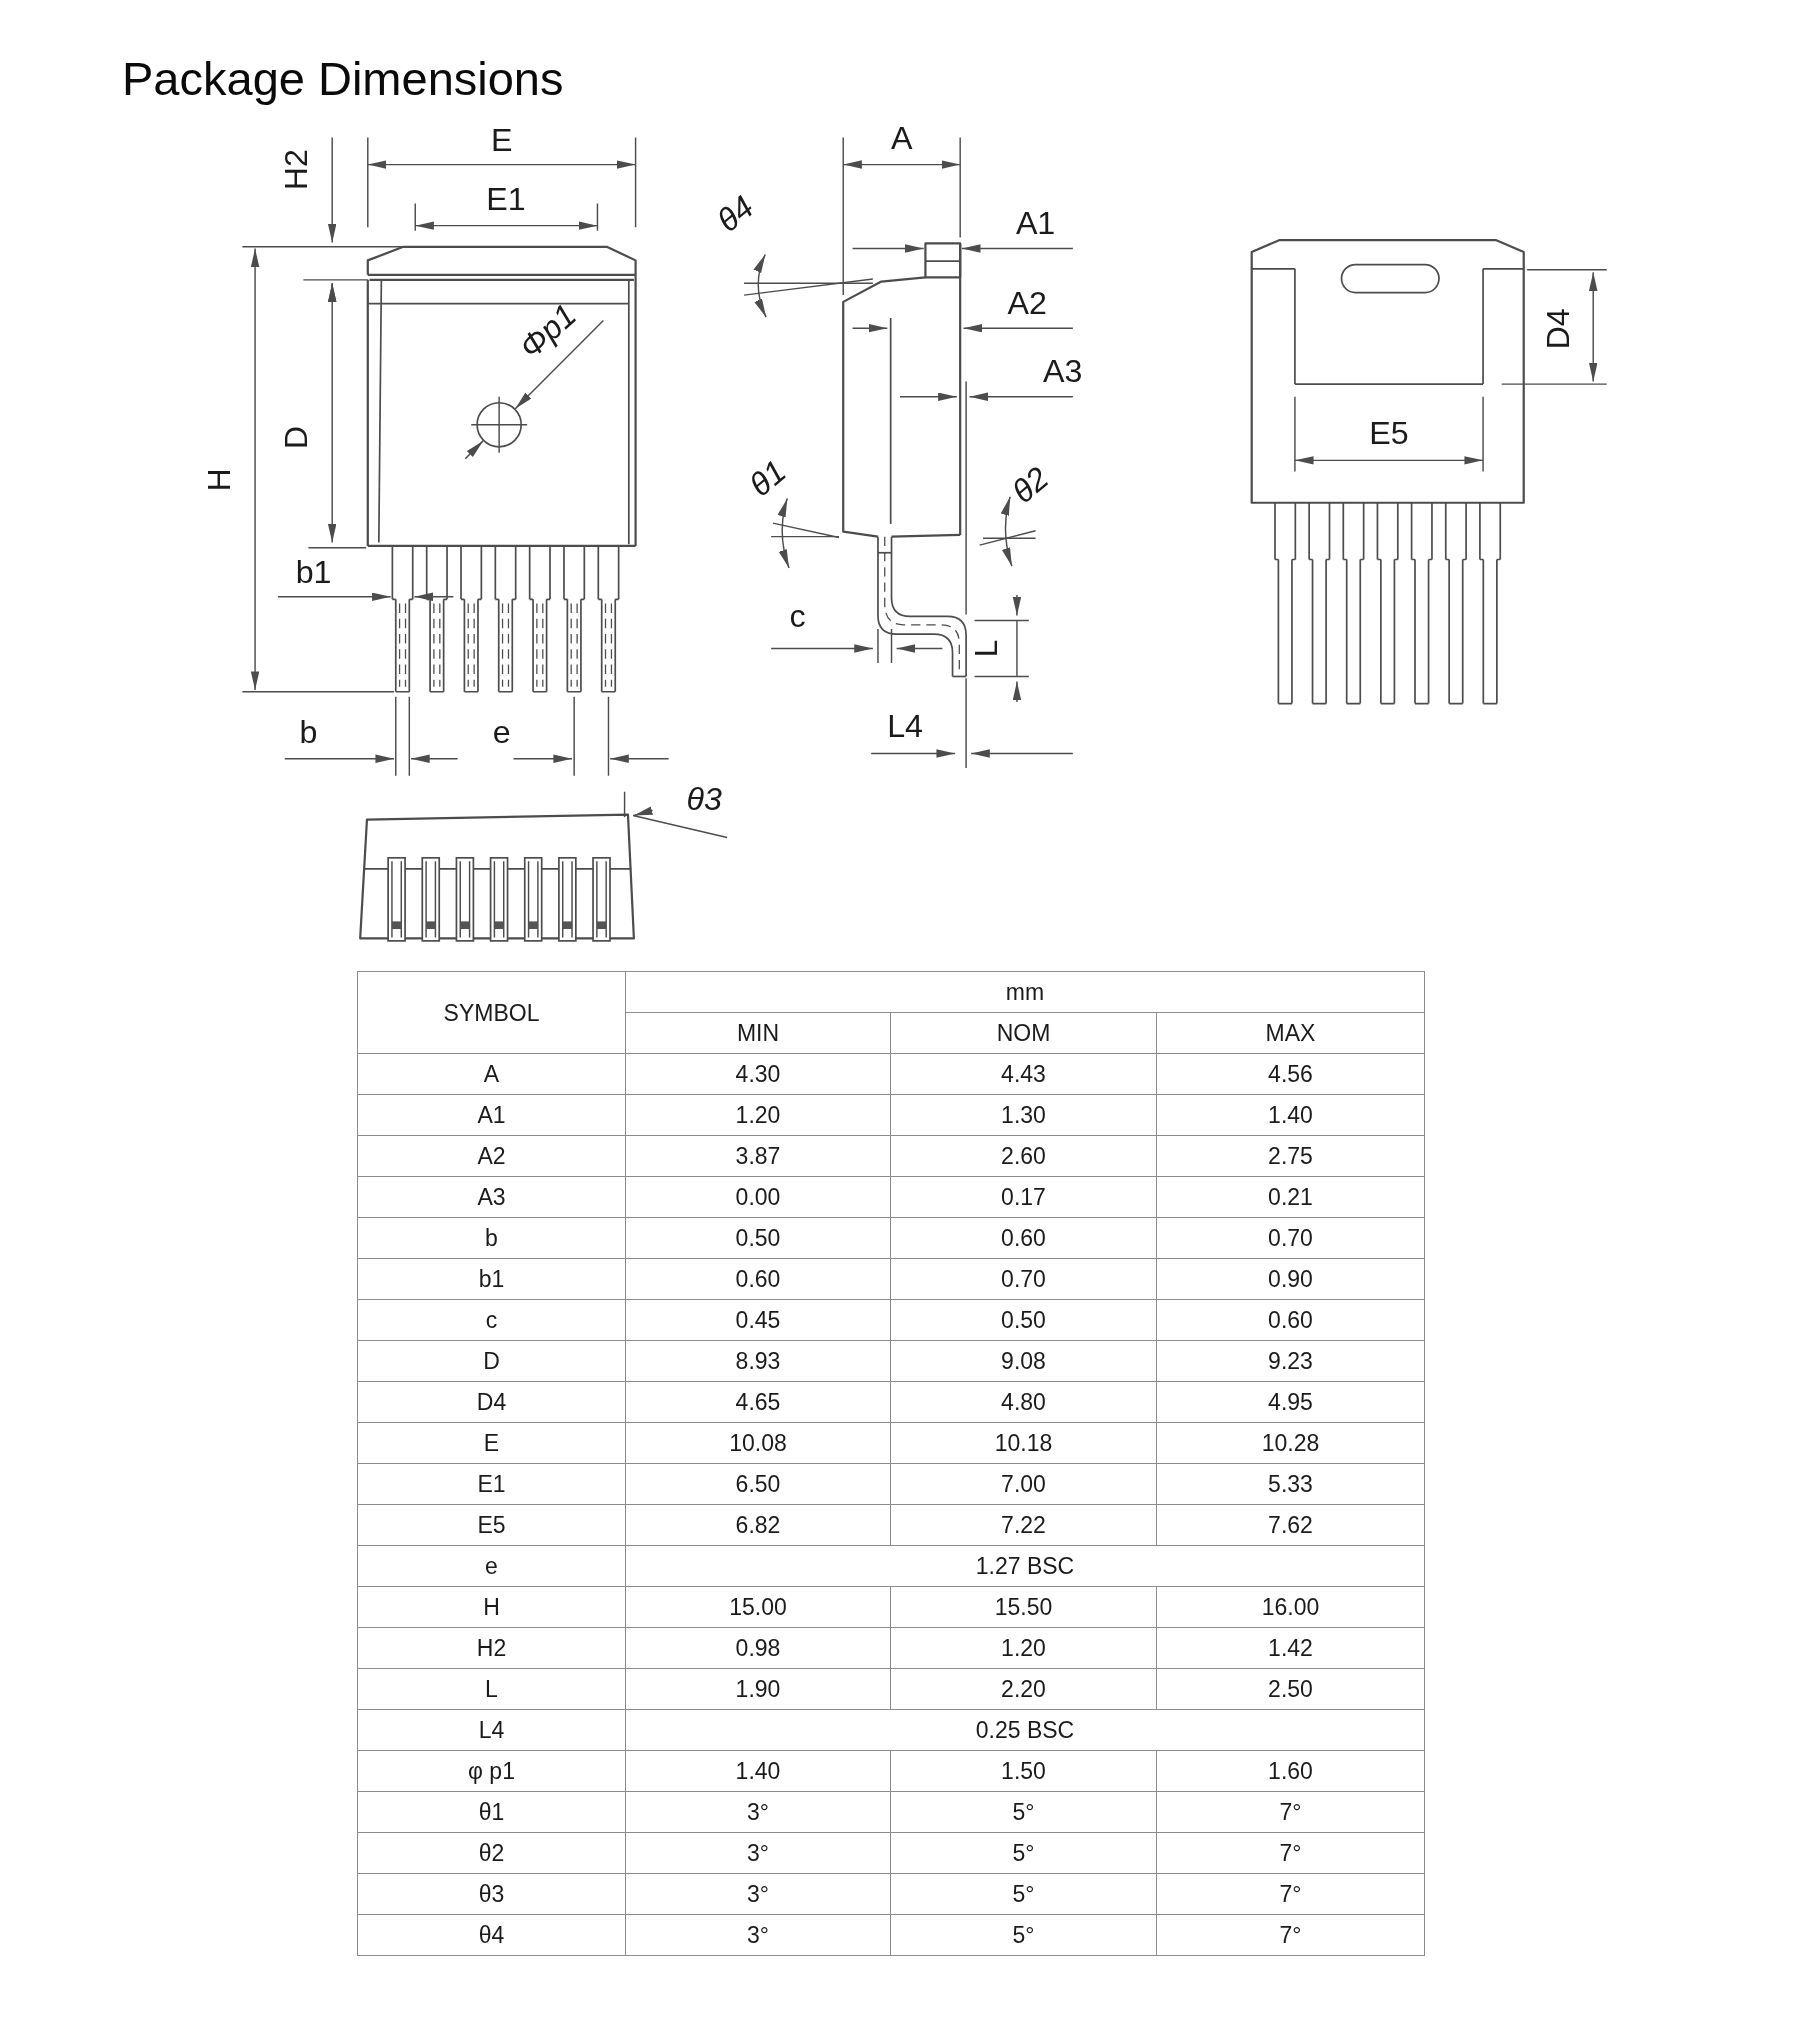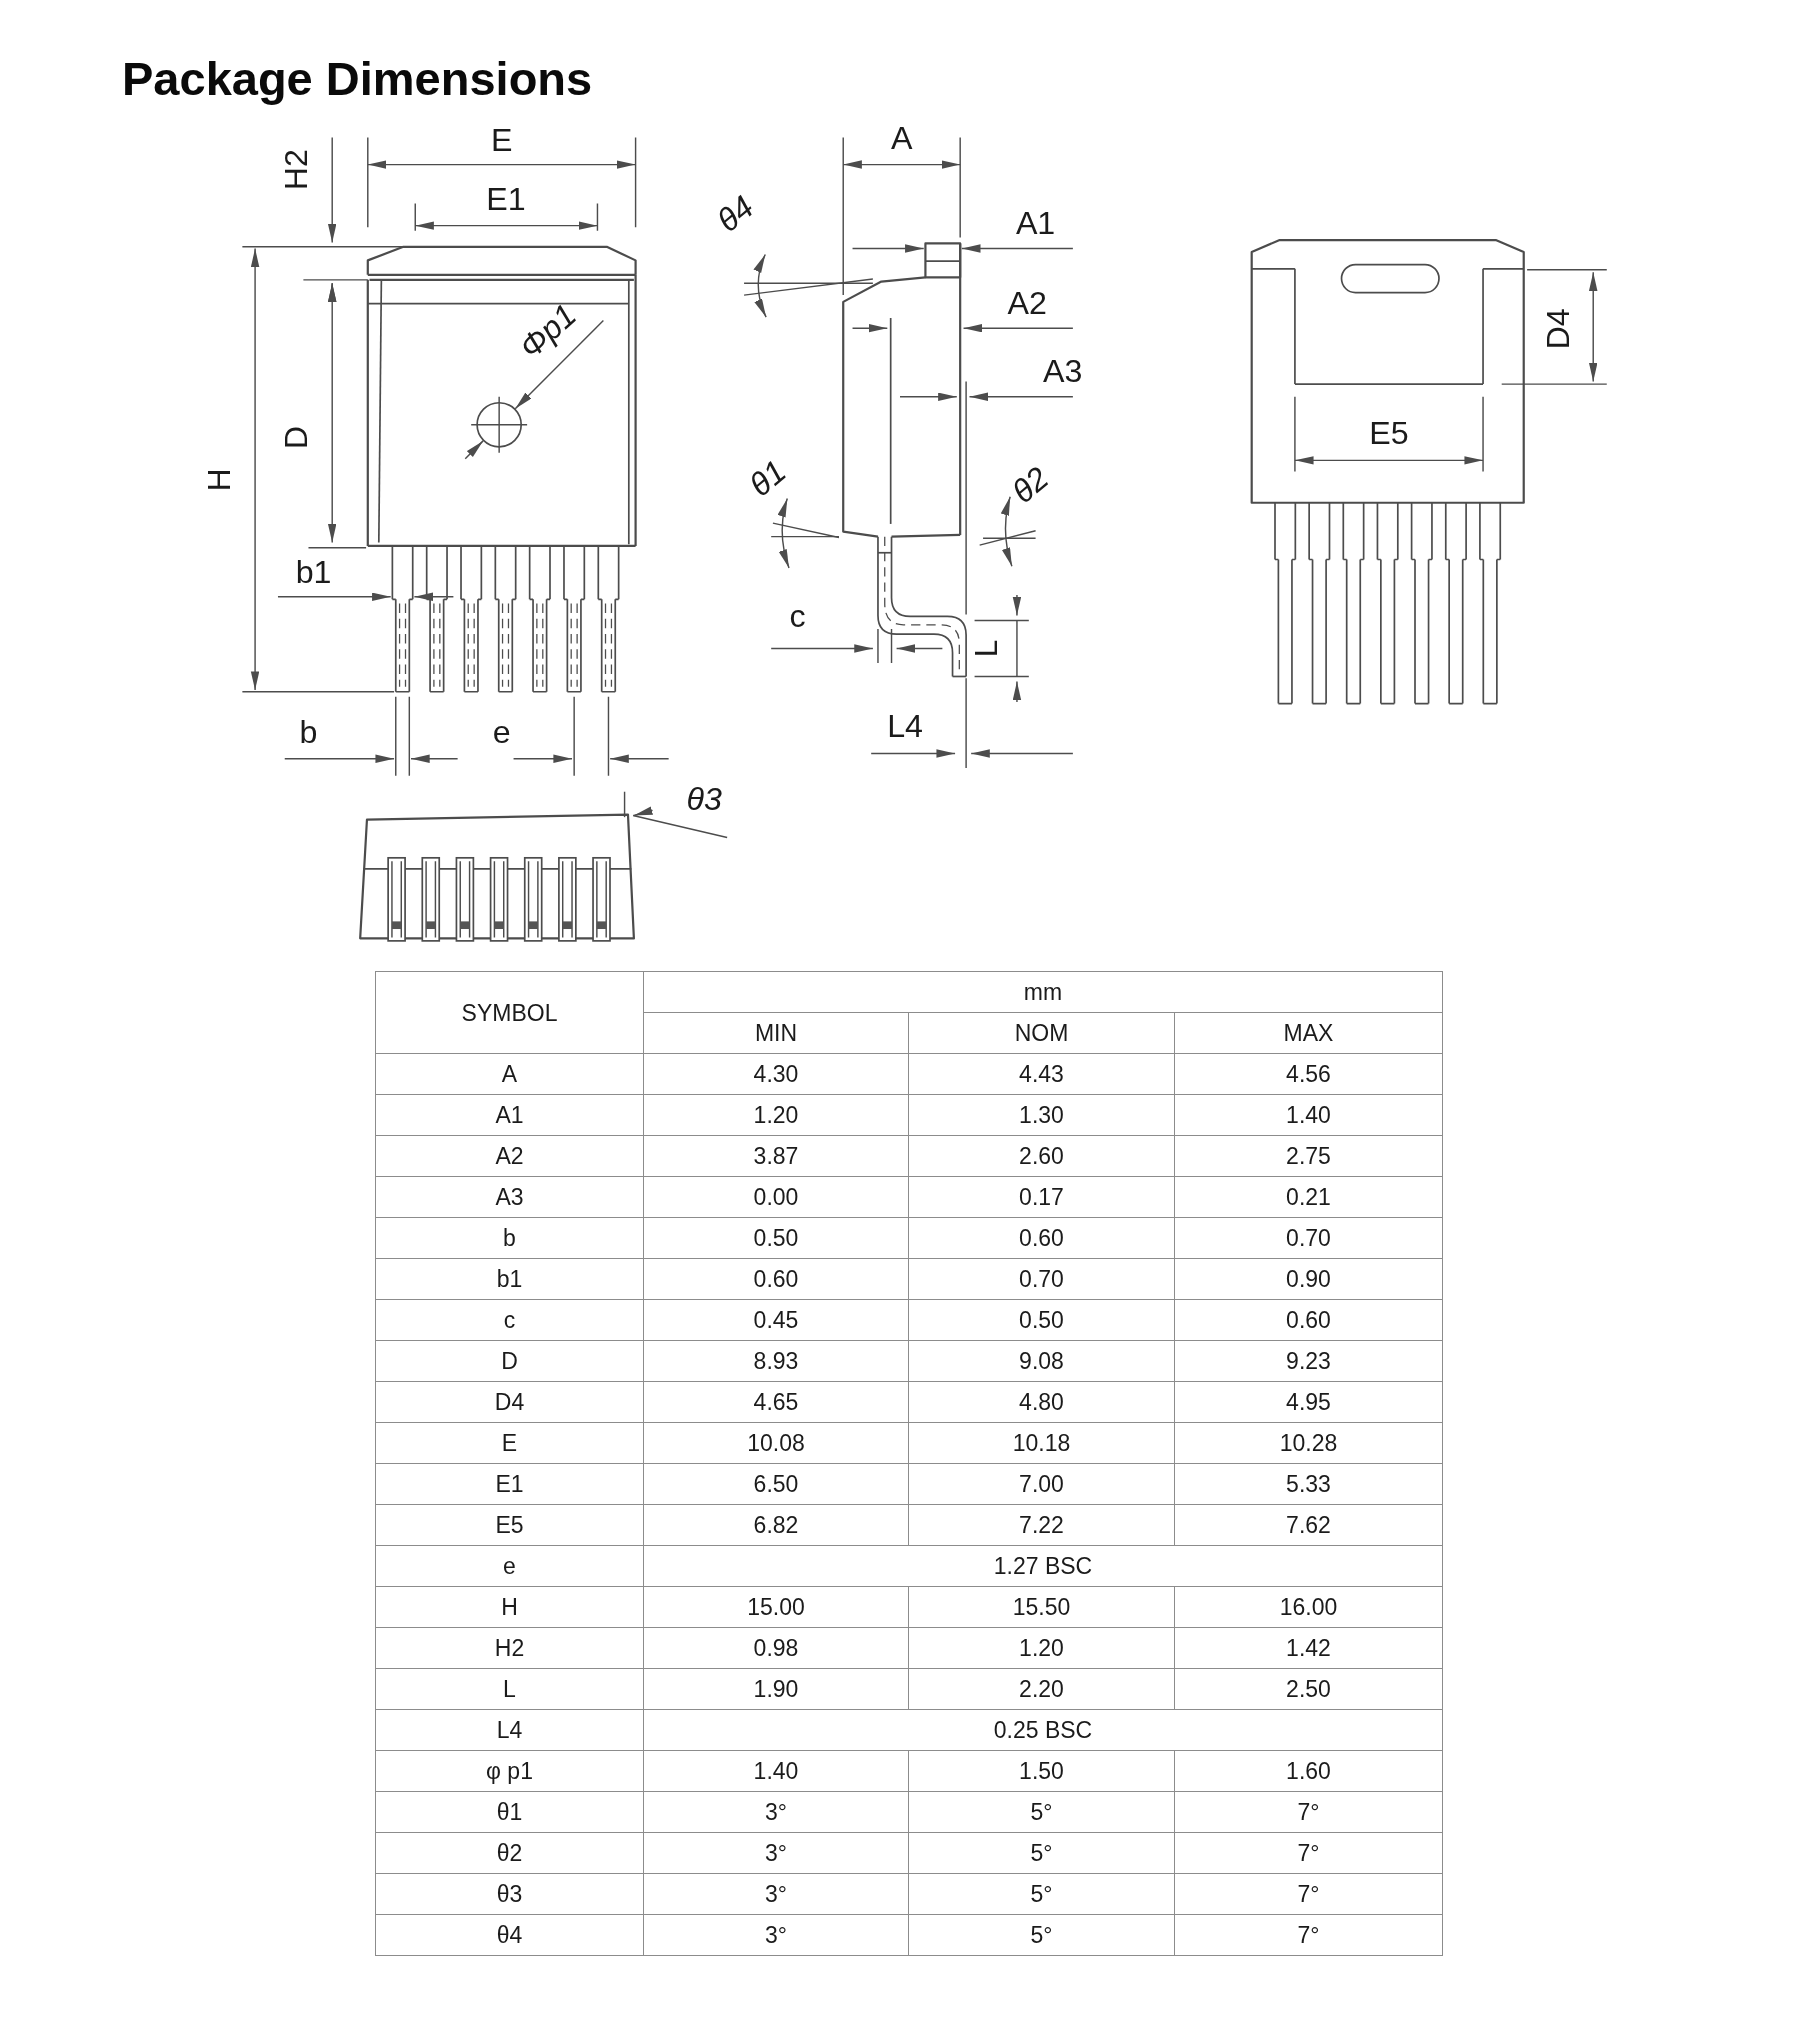--- a/index.html
+++ b/index.html
@@ -5,34 +5,34 @@
   html,body{margin:0;padding:0;background:#e8e8e8;}
   .page{
     position:relative;
     width:1800px;height:2036px;
     background:#ffffff;
     font-family:"Liberation Sans",sans-serif;
     overflow:hidden;
   }
   .title{
     position:absolute;left:122px;top:51px;margin:0;
-    font-size:47px;font-weight:700;color:#0a0a0a;
+    font-size:47px;font-weight:400;color:#0a0a0a;
     letter-spacing:0px;
   }
   svg.draw{position:absolute;left:0;top:0;}
   svg.draw .b{stroke:#4c4c4c;stroke-width:2.6;fill:none;stroke-linejoin:round;stroke-linecap:butt;}
   svg.draw .m{stroke:#4c4c4c;stroke-width:2;fill:none;}
   svg.draw .d{stroke:#4c4c4c;stroke-width:1.7;fill:none;}
   svg.draw .dash{stroke:#4c4c4c;stroke-width:1.5;fill:none;stroke-dasharray:11 7;}
   svg.draw text{fill:#1b1b1b;}
   .lbl{font-family:"Liberation Sans",sans-serif;font-size:38px;}
   .ita{font-style:italic;}
   
   table.dims{
-    position:absolute;left:375px;top:971px;width:1067px;
+    position:absolute;left:357px;top:971px;width:1067px;
     border-collapse:collapse;table-layout:fixed;
     font-size:23px;color:#1b1b1b;text-align:center;
     background:#fff;
   }
   table.dims td, table.dims th{
     border:1.7px solid #8c8c8c;
     font-weight:400;
     height:40px;line-height:40px;
     padding:0;overflow:hidden;white-space:nowrap;
   }

